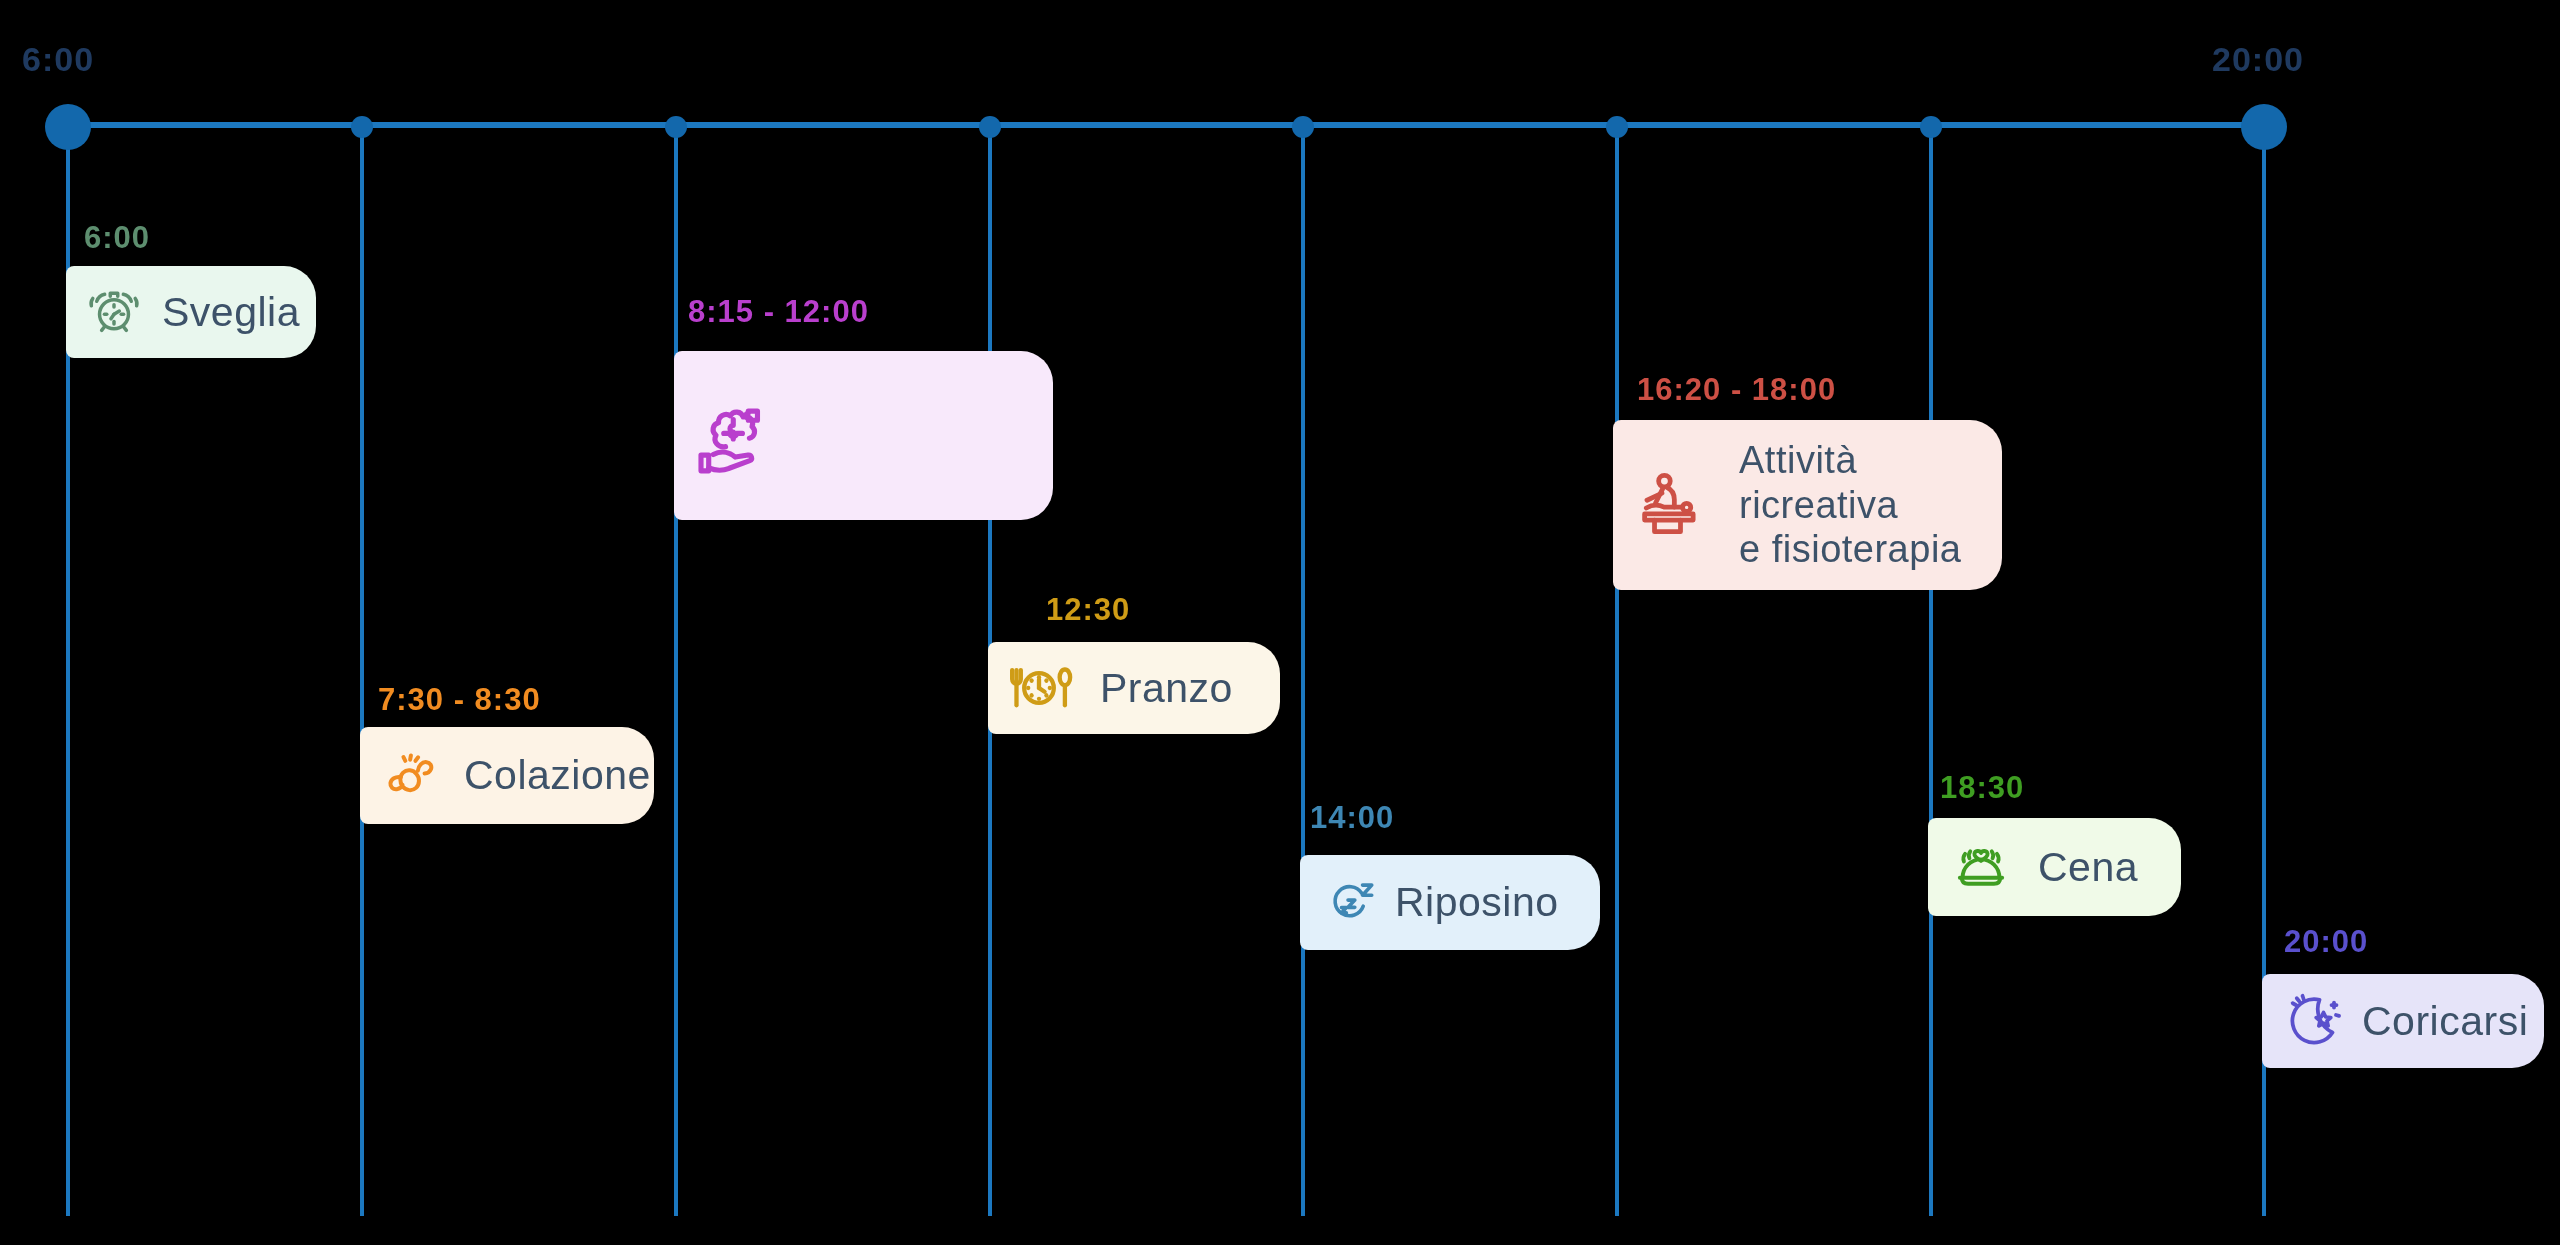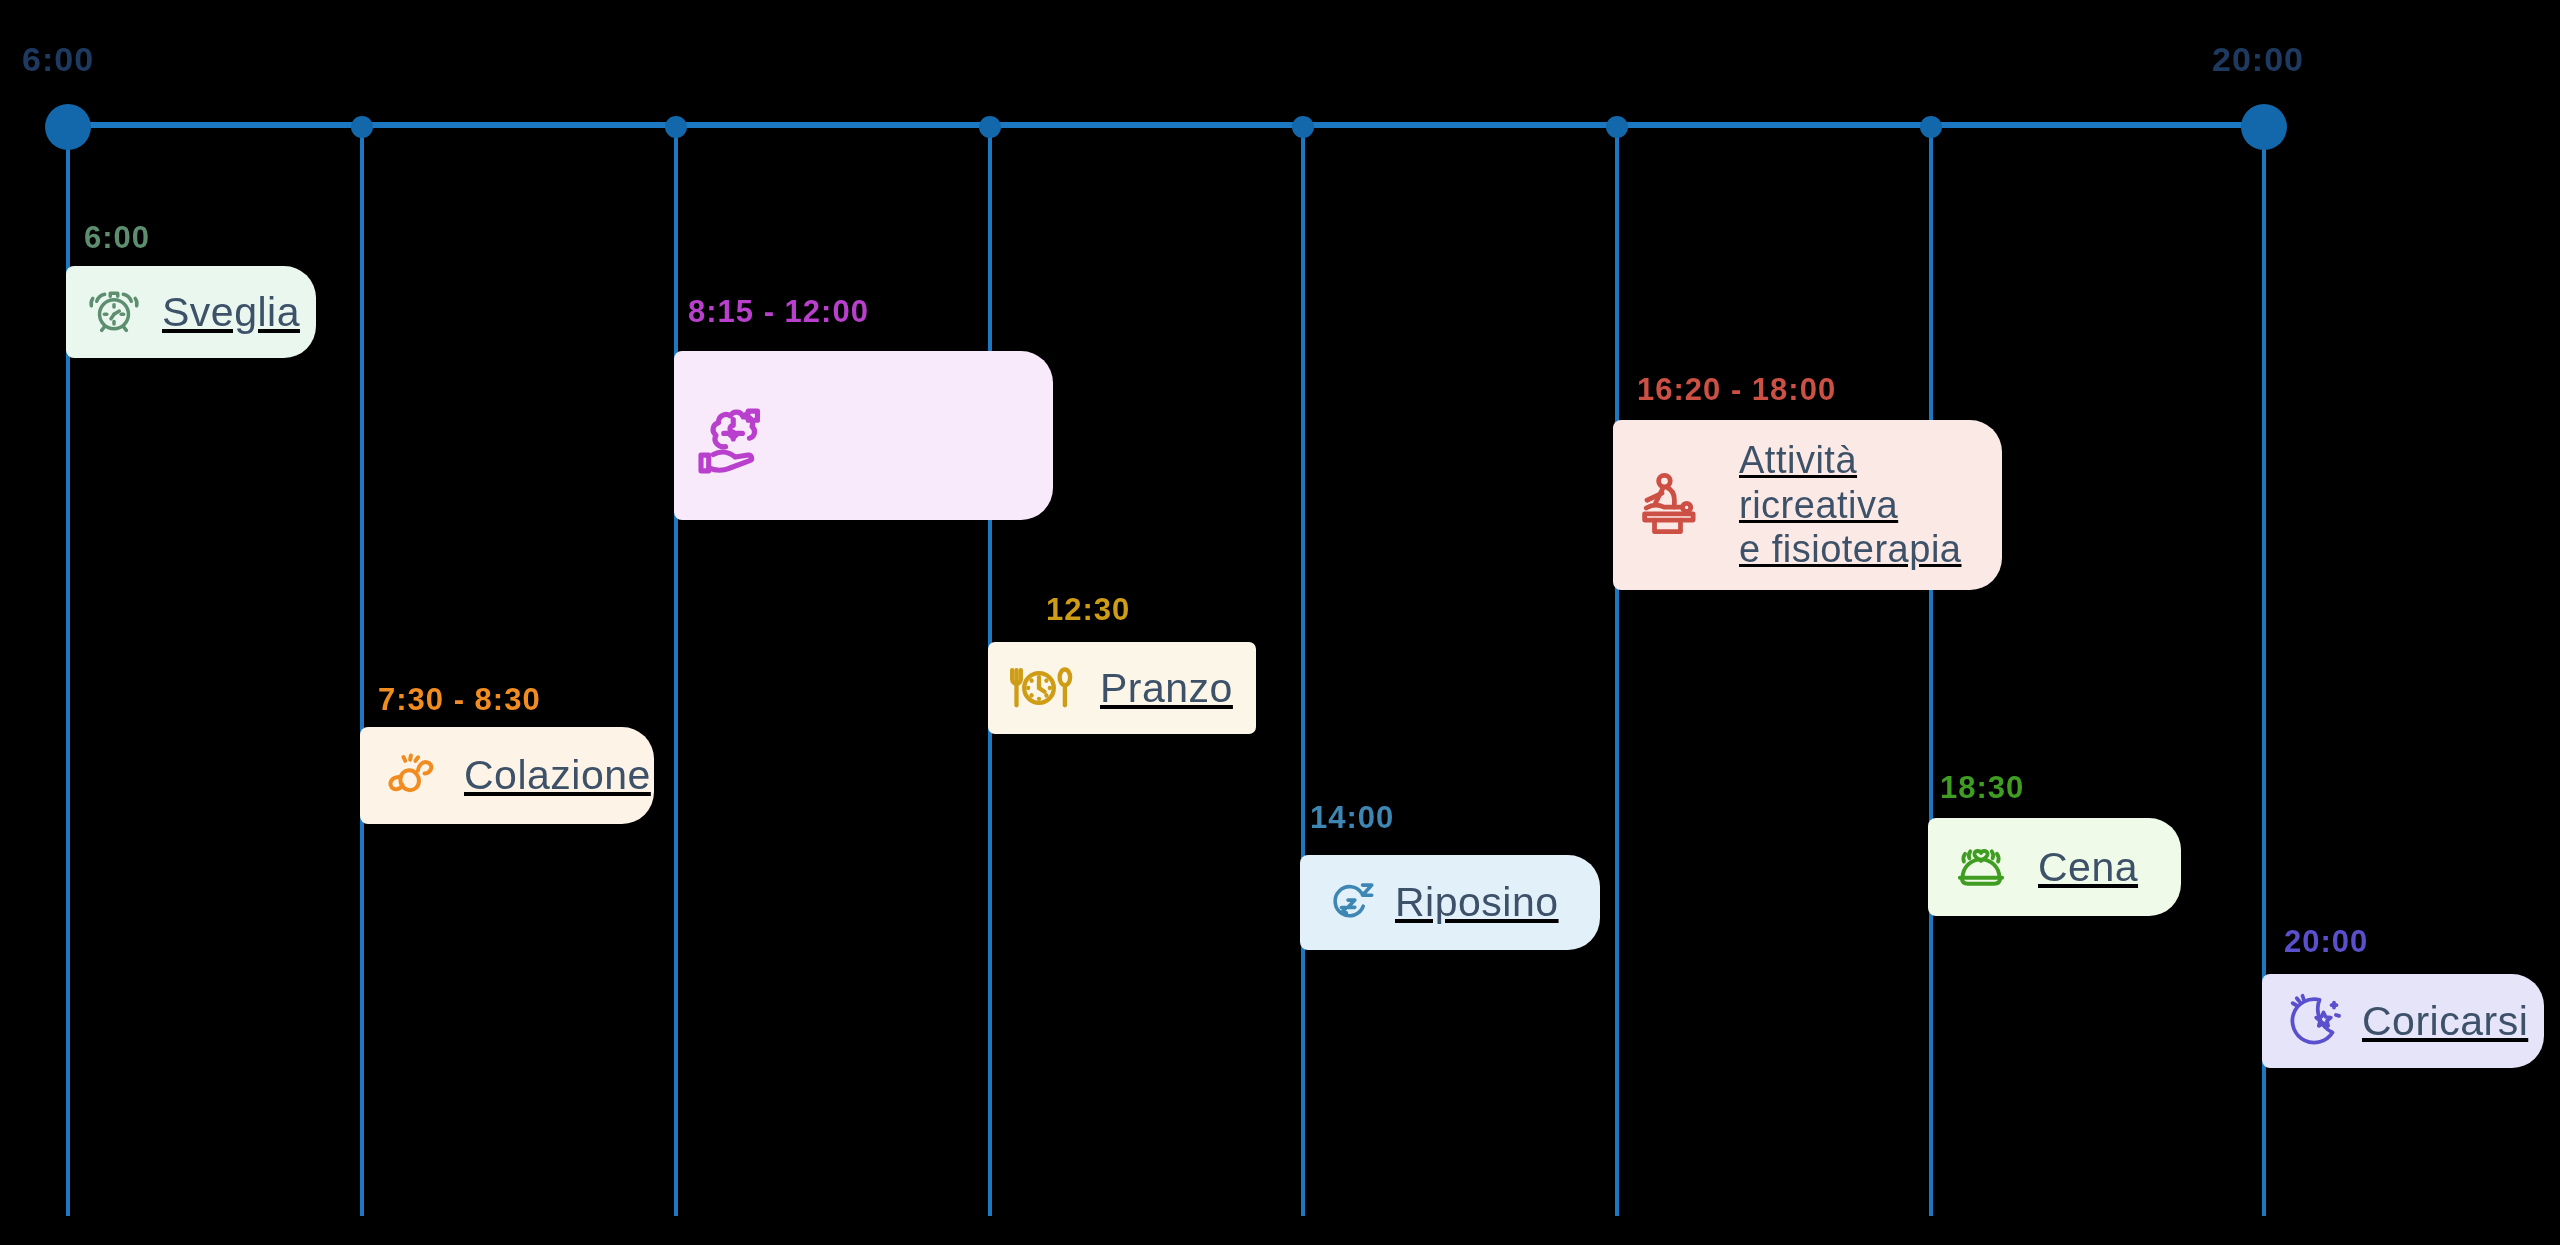--- a/index.html
+++ b/index.html
@@ -18,21 +18,21 @@
   }
   .axis-label.end{transform:translateX(-50%);}
   
   .time{
     position:absolute;font-size:31px;font-weight:700;letter-spacing:1px;color:var(--accent);
     white-space:nowrap;
   }
   .card{
     position:absolute;display:flex;align-items:center;gap:20px;
     padding:0 30px 0 20px;box-sizing:border-box;
-    background:var(--bg);border-radius:8px 32px 32px 8px;text-decoration:underline;
+    background:var(--bg);border-radius:8px 32px 32px 8px;
   }
   .card .label{
     font-size:41px;color:#3d5269;letter-spacing:.5px;line-height:1.18;white-space:pre-line;
   }
   .card.tall .label{font-size:38px;}
   .icon{flex:0 0 auto;color:var(--accent);display:block;}
   .icon svg{display:block;}
   
   .e1{--accent:#5d8e6f;--bg:#e9f7ee;}
   .e2{--accent:#f18c21;--bg:#fdf3e6;}
@@ -126,21 +126,21 @@
           <path d="M9.2 11.3 h1.7 a.9.9 0 0 0 1.8 0 h1.6"></path>
           <path d="M11.8 7.5 v1.6 a.9.9 0 0 0 0 1.8 v1.9"></path>
           <path d="M15.9 5.2 h2.5 v2.5 h-2.5 v-.55 a.65.65 0 0 1 0-1.4 Z"></path>
         </svg>
       </span>
     </div>
   </div>
 
   <div class="e4">
     <div class="time" style="left:1046px;top:592px;">12:30</div>
-    <div class="card" style="left:988px;top:642px;width:268px;height:92px;gap:24px;padding-left:14px;border-radius:7px;">
+    <div class="card" style="left:988px;top:642px;width:292px;height:92px;gap:24px;padding-left:14px;">
       <span class="icon">
         <svg width="74" height="74" viewBox="0 0 24 24" fill="none" stroke="currentColor" stroke-width="1.4" stroke-linecap="round" stroke-linejoin="round">
           <path d="M3.3 6.2 v3 a1.4 1.4 0 0 0 2.8 0 v-3"></path>
           <path d="M4.7 6.2 v3.4"></path>
             <path d="M4.7 11 v6.6"></path>
           <circle cx="12" cy="12" r="4.8"></circle>
           <path d="M12 12 V9.3"></path>
             <path d="M12 12 l1.8 1.2"></path>
           <path d="M12 8.5 v.01"></path>
             <path d="M15.5 12 h.01"></path>

